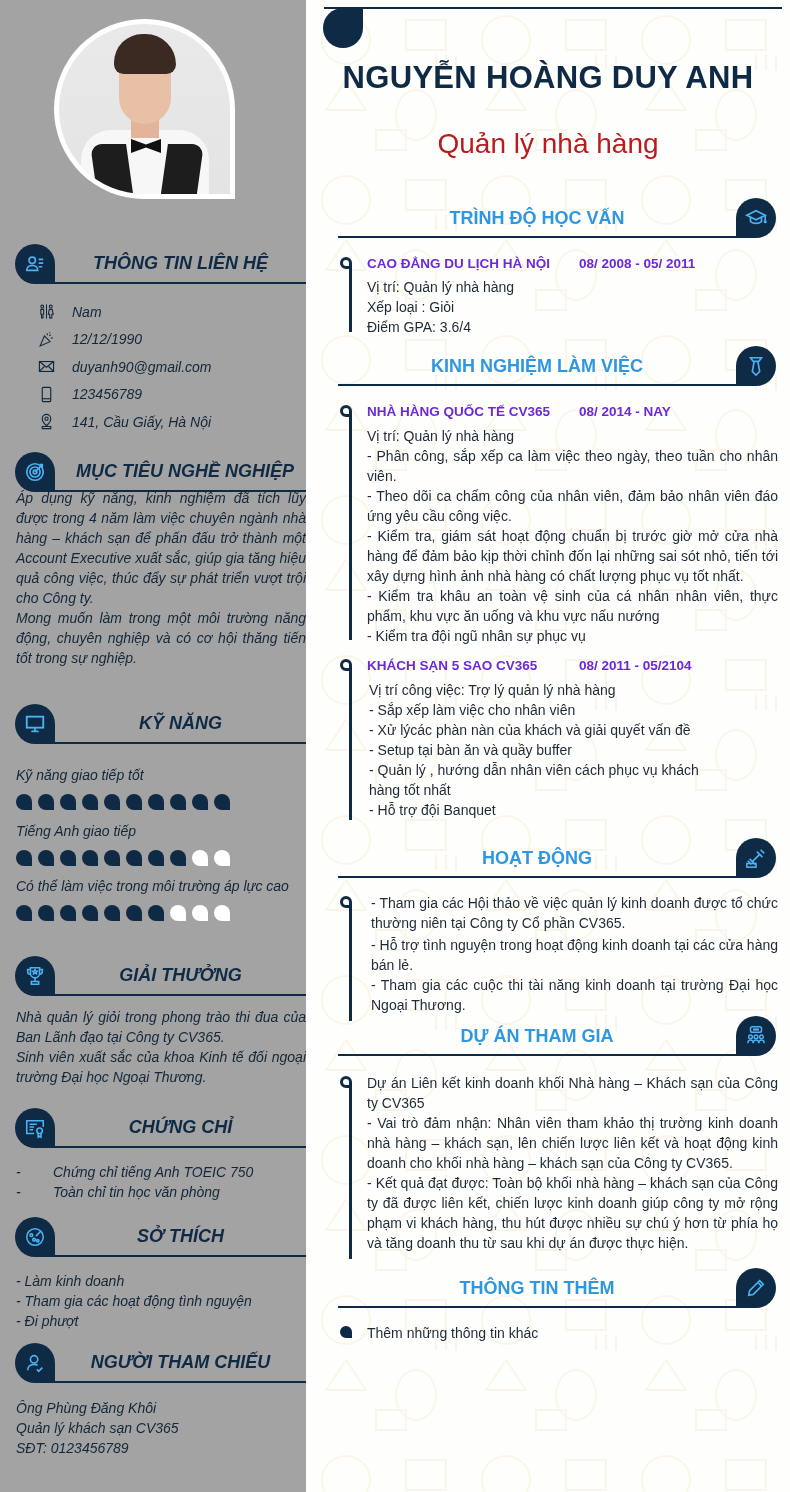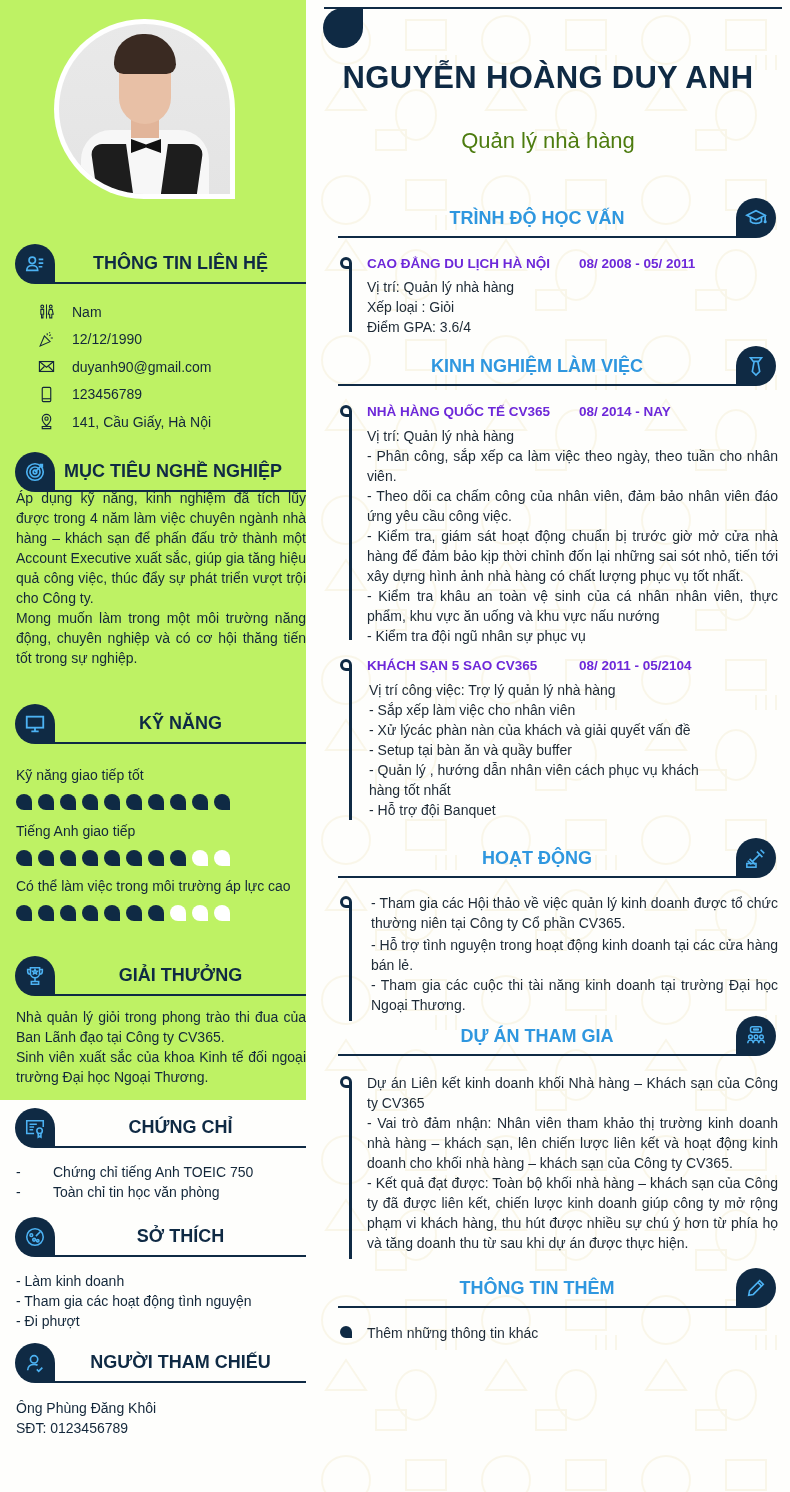--- a/index.html
+++ b/index.html
@@ -7,22 +7,23 @@
   body {
     font-family: "Liberation Sans", "DejaVu Sans", sans-serif;
     color: #1e2a36;
     background: #fefefc;
     position: relative;
   }
   .page { position: relative; width: 790px; height: 1492px; }
 
   
   .sidebar {
-    position: absolute; left: 0; top: 0; width: 306px; height: 1100px;
-    background: #bef264;
+    position: absolute; left: 0; top: 0; width: 306px; height: 1492px;
+    background: #a3a3a3;
+    font-style: italic;
   }
   .avatar-wrap {
     position: absolute; left: 54px; top: 19px; width: 181px; height: 180px;
     background: #ffffff;
     border-radius: 90px 90px 0 90px;
     padding: 5px;
   }
   .avatar {
     width: 100%; height: 100%;
     border-radius: 86px 86px 0 86px;
@@ -46,21 +47,21 @@
     border-radius: 20px 20px 0 20px;
     display: flex; align-items: center; justify-content: center;
   }
   .lsec-head .rule {
     position: absolute; left: 40px; right: 0; bottom: 0; height: 2px; background: #0f2a44;
   }
   .lsec-head .title {
     position: absolute; left: 40px; right: 0; top: 9px;
     text-align: center; font-weight: bold; font-size: 18px; color: #0f2a44;
   }
-  .lsec-head .title.left { text-align: left; padding-left: 9px; }
+  .lsec-head .title.left { text-align: center; padding-left: 9px; }
   .badge svg { width: 22px; height: 22px; }
 
   .contact-list { position: absolute; left: 36px; top: 298px; width: 260px; }
   .contact-row { display: flex; align-items: center; height: 27.5px; font-size: 14px; color: #13273a; }
   .contact-row .cicon { width: 20px; height: 18px; margin-right: 16px; display:flex; align-items:center; justify-content:center; }
   .contact-row .cicon svg { width: 17px; height: 17px; }
 
   .ltext {
     position: absolute; left: 16px; width: 290px;
     font-size: 14px; line-height: 20px; color: #13273a;
@@ -84,21 +85,21 @@
   }
   .bgpattern { position:absolute; inset:0; opacity: 0.5; }
   .top-rule { position: absolute; left: 18px; top: 7px; width: 458px; height: 2px; background: #0f2a44; }
   .top-dot { position: absolute; left: 17px; top: 8px; width: 40px; height: 40px; background: #0f2a44; border-radius: 20px 0 20px 20px; }
   .name {
     position: absolute; left: 0; width: 484px; top: 60px; text-align: center;
     font-weight: bold; font-size: 31px; color: #0f2a44; letter-spacing: 0.3px;
   }
   .jobtitle {
     position: absolute; left: 0; width: 484px; top: 128px; text-align: center;
-    font-size: 22px; color: #4d7c0f;
+    font-size: 28px; color: #b91c1c;
   }
 
   .rsec-head { position: absolute; left: 32px; width: 438px; height: 40px; }
   .rsec-head .title {
     position: absolute; left: 0; right: 40px; top: 10px; text-align: center;
     font-weight: bold; font-size: 18px; color: #2f97df;
   }
   .rsec-head .rule { position: absolute; left: 0; right: 40px; bottom: 0; height: 2px; background: #0f2a44; }
   .rsec-head .badge {
     position: absolute; right: 0; top: 0; width: 40px; height: 40px;
@@ -338,20 +339,21 @@
             <circle cx="11" cy="8" r="4"></circle>
             <path d="M4 20c0-4 3-6.5 7-6.5 1.5 0 2.8.3 3.8.9"></path>
             <path d="M14 19l2 2 4-4"></path>
           </svg>
       </div>
       <div class="title">NGƯỜI THAM CHIẾU</div>
       <div class="rule"></div>
     </div>
     <div class="ltext" style="top:1398px">
       <div>Ông Phùng Đăng Khôi</div>
+      <div>Quản lý khách sạn CV365</div>
       <div>SĐT: 0123456789</div>
     </div>
   </aside>
 
   <main class="main">
     <svg class="bgpattern" width="484" height="1492" viewBox="0 0 484 1492">
       <defs>
         <pattern id="food" width="160" height="160" patternUnits="userSpaceOnUse">
           <g fill="none" stroke="#f6efd8" stroke-width="2">
             <circle cx="40" cy="40" r="24"></circle>

